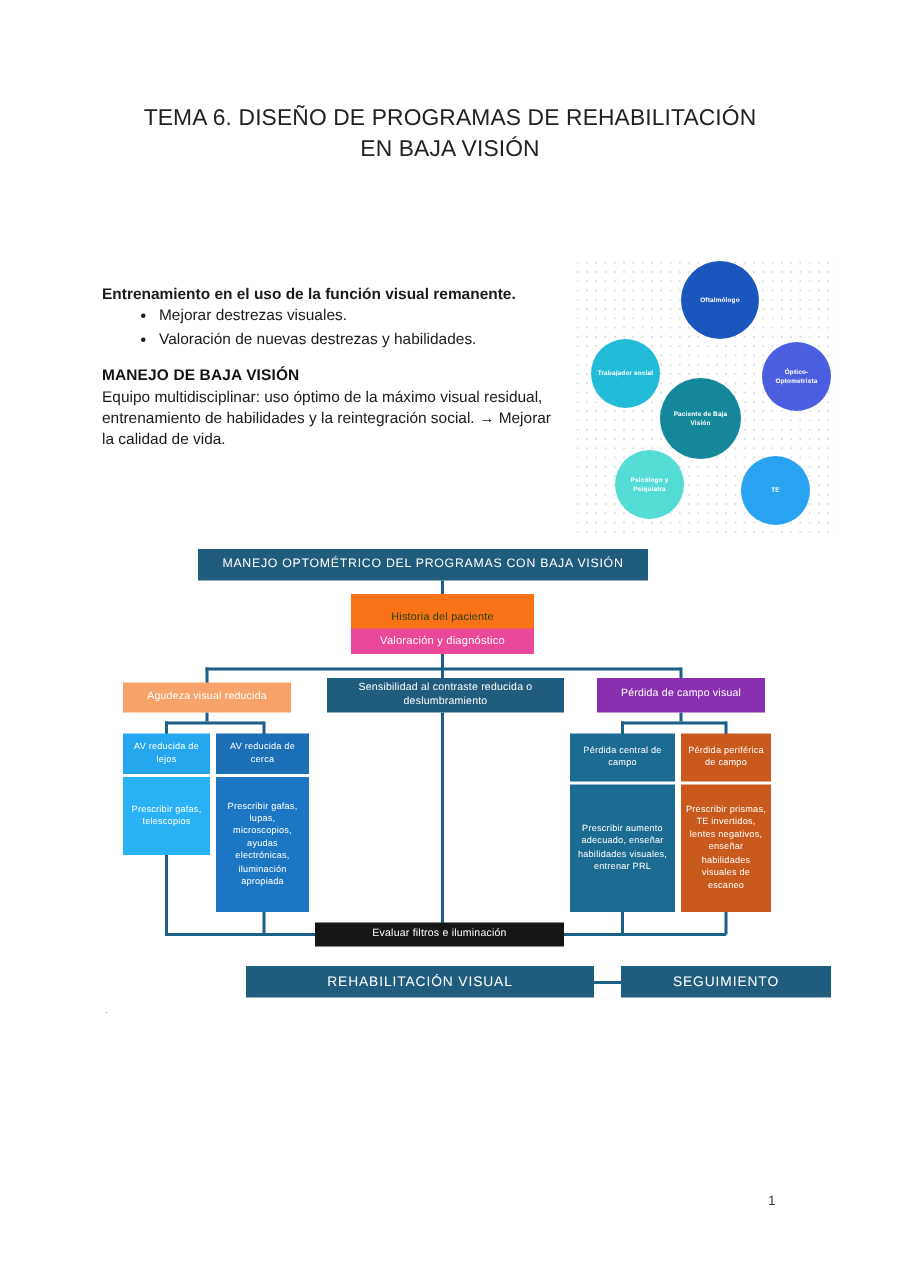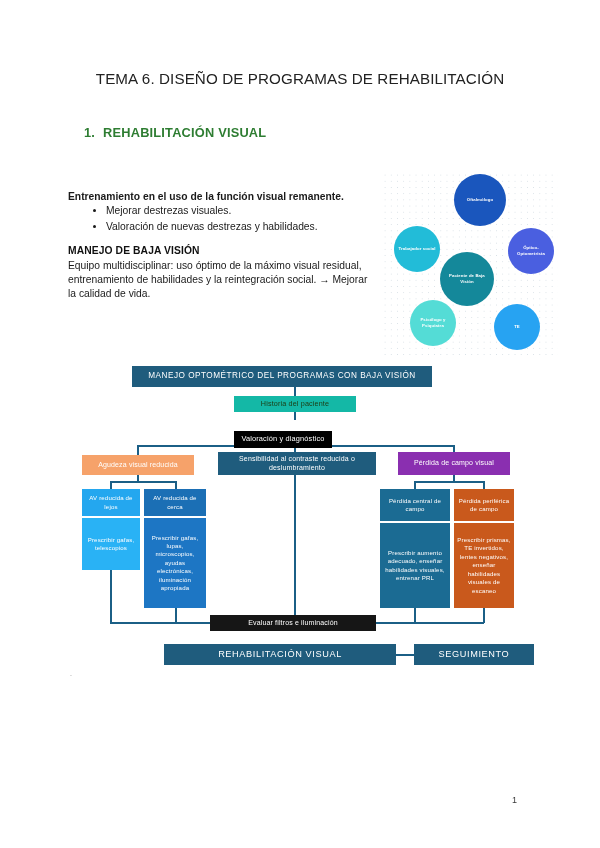--- a/index.html
+++ b/index.html
@@ -146,26 +146,26 @@
   }
   .conn.h { height: 1.6px; }
   .conn.v { width: 1.6px; }
 
   
   #n-manejo {
     left: 62px; top: 0; width: 300px; height: 21px;
     background: #1f5c7d; font-size: 8.2px; letter-spacing: 0.5px;
   }
   #n-historia {
-    left: 164px; top: 30px; width: 122px; height: 16px;
-    background: #14b8a6; color:#1d3b12; font-size: 7.2px;
+    left: 164px; top: 30px; width: 122px; height: 31px;
+    background: #f97316; color:#1d3b12; font-size: 7.2px;
   }
   #n-valoracion {
-    left: 164px; top: 53px; width: 98px; height: 17px;
-    background: #000000; font-size: 7.4px; margin-top: 12px;
+    left: 164px; top: 53px; width: 122px; height: 17px;
+    background: #ec4899; font-size: 7.4px;
   }
   #n-agudeza {
     left: 12px; top: 89px; width: 112px; height: 20px;
     background: #f6a26a; color:#ffffff; font-size: 7px;
   }
   #n-sensibilidad {
     left: 148px; top: 86px; width: 158px; height: 23px;
     background: #1f5c7d; font-size: 7px;
   }
   #n-perdidacampo {
@@ -206,21 +206,21 @@
   }
   #n-evaluar {
     left: 140px; top: 249px; width: 166px; height: 16px;
     background: #161616; font-size: 7px;
   }
   #n-rehab {
     left: 94px; top: 278px; width: 232px; height: 21px;
     background: #1f5c7d; font-size: 9.2px; letter-spacing: 0.6px;
   }
   #n-seguimiento {
-    left: 344px; top: 278px; width: 120px; height: 21px;
+    left: 344px; top: 278px; width: 140px; height: 21px;
     background: #1f5c7d; font-size: 9.2px; letter-spacing: 0.6px;
   }
 
   
   .page-number {
     position: absolute;
     left: 512px;
     top: 795px;
     font-size: 9px;
     color: #3a3a3a;
@@ -233,25 +233,23 @@
     color: #888888;
   }
 </style>
 </head>
 <body>
 
 <div class="page">
 
   <div class="doc-title">
     <div>TEMA 6. DISEÑO DE PROGRAMAS DE REHABILITACIÓN</div>
+    <div>EN BAJA VISIÓN</div>
   </div>
 
-  <div class="section-head">
-    <span class="num">1.</span><span>REHABILITACIÓN VISUAL</span>
-  </div>
 
 
   <div class="body-text" id="para-2">Entrenamiento en el uso de la función visual remanente.</div>
 
   <ul id="bullets">
     <li>Mejorar destrezas visuales.</li>
     <li>Valoración de nuevas destrezas y habilidades.</li>
   </ul>
 
   <div id="sub-head">MANEJO DE BAJA VISIÓN</div>

